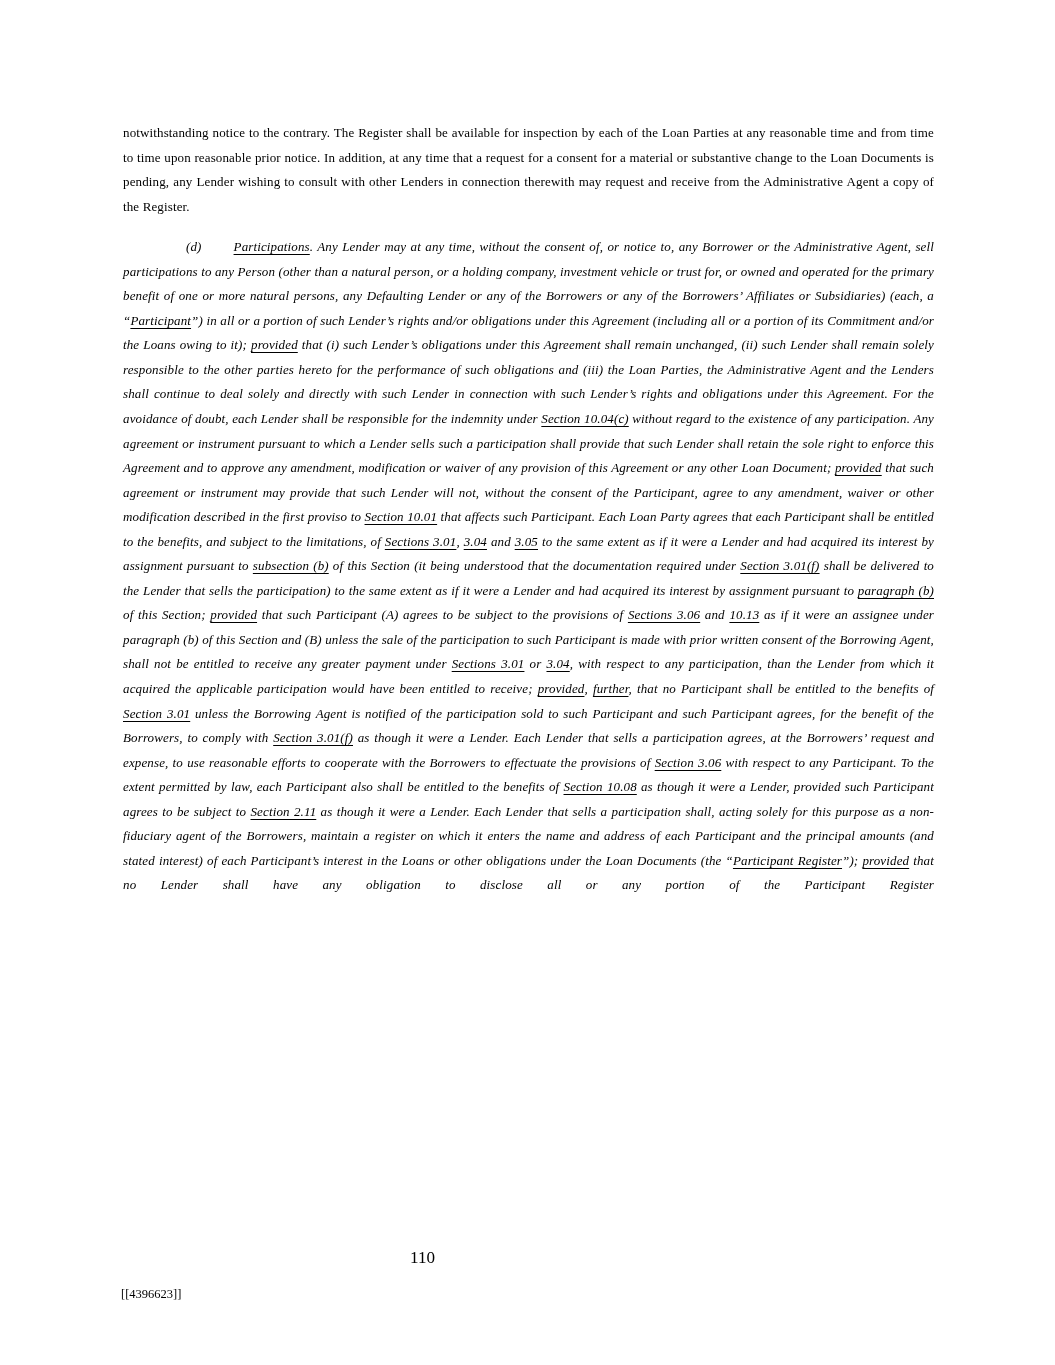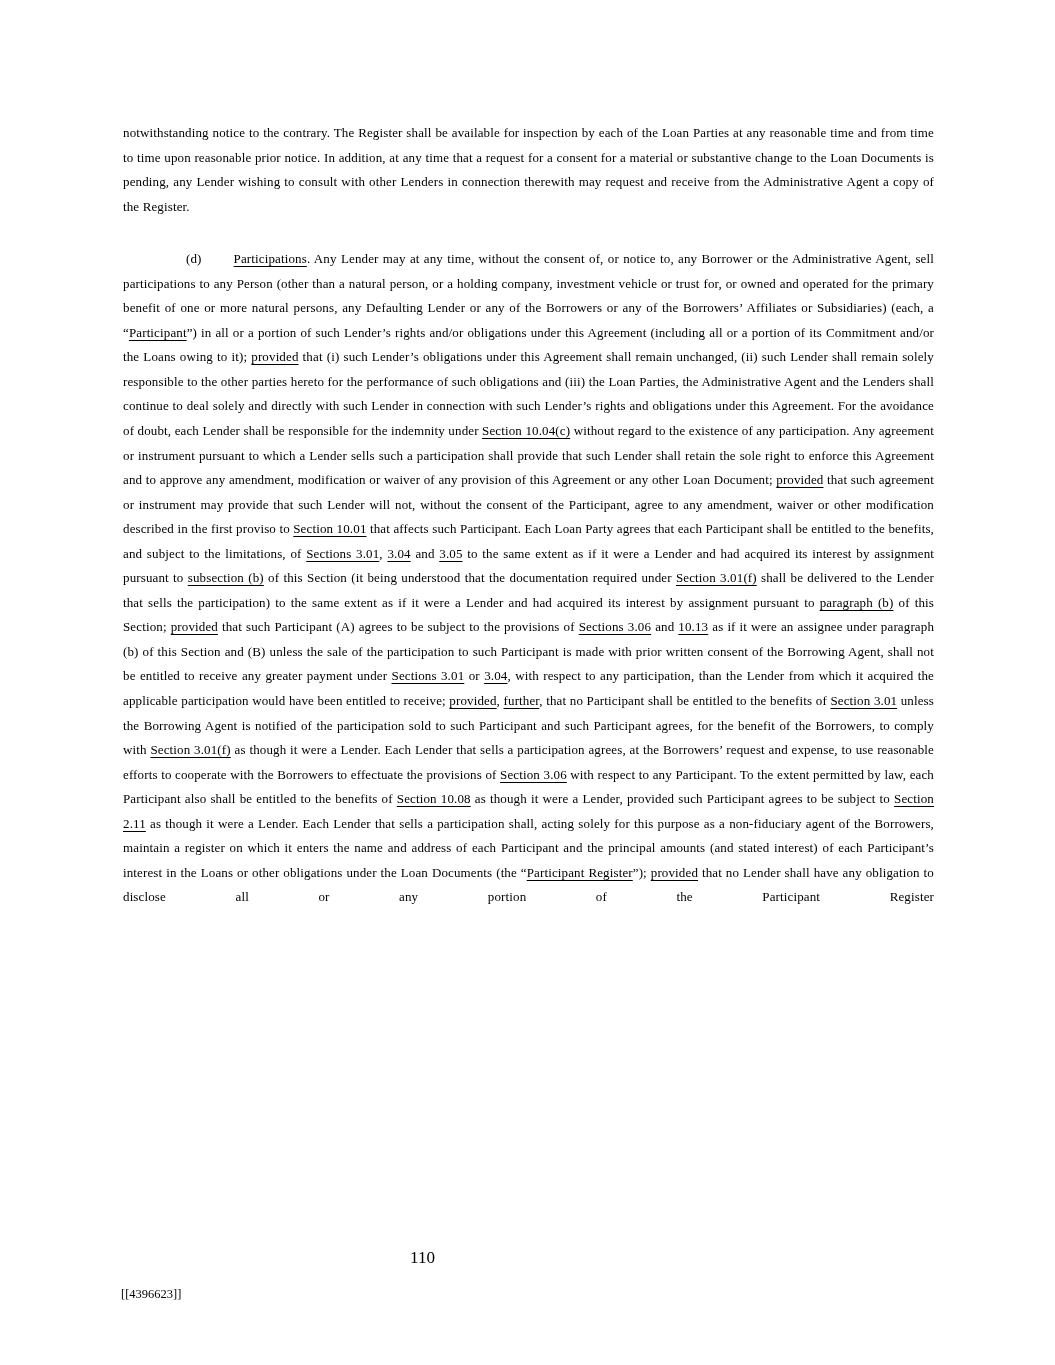--- a/index.html
+++ b/index.html
@@ -26,21 +26,22 @@
     width: 811px;
   }
   p.para {
     margin: 0;
     font-size: 13px;
     line-height: 24.55px;
     text-align: justify;
     letter-spacing: 0.01em;
   }
   p.para + p.para {
-    margin-top: 28px;
+    margin-top: 16px;
+    font-style: italic;
   }
   p.para.indent {
     text-indent: 63px;
   }
   p.para.justify-last {
     text-align-last: justify;
   }
   .tab {
     display: inline-block;
     width: 32px;

